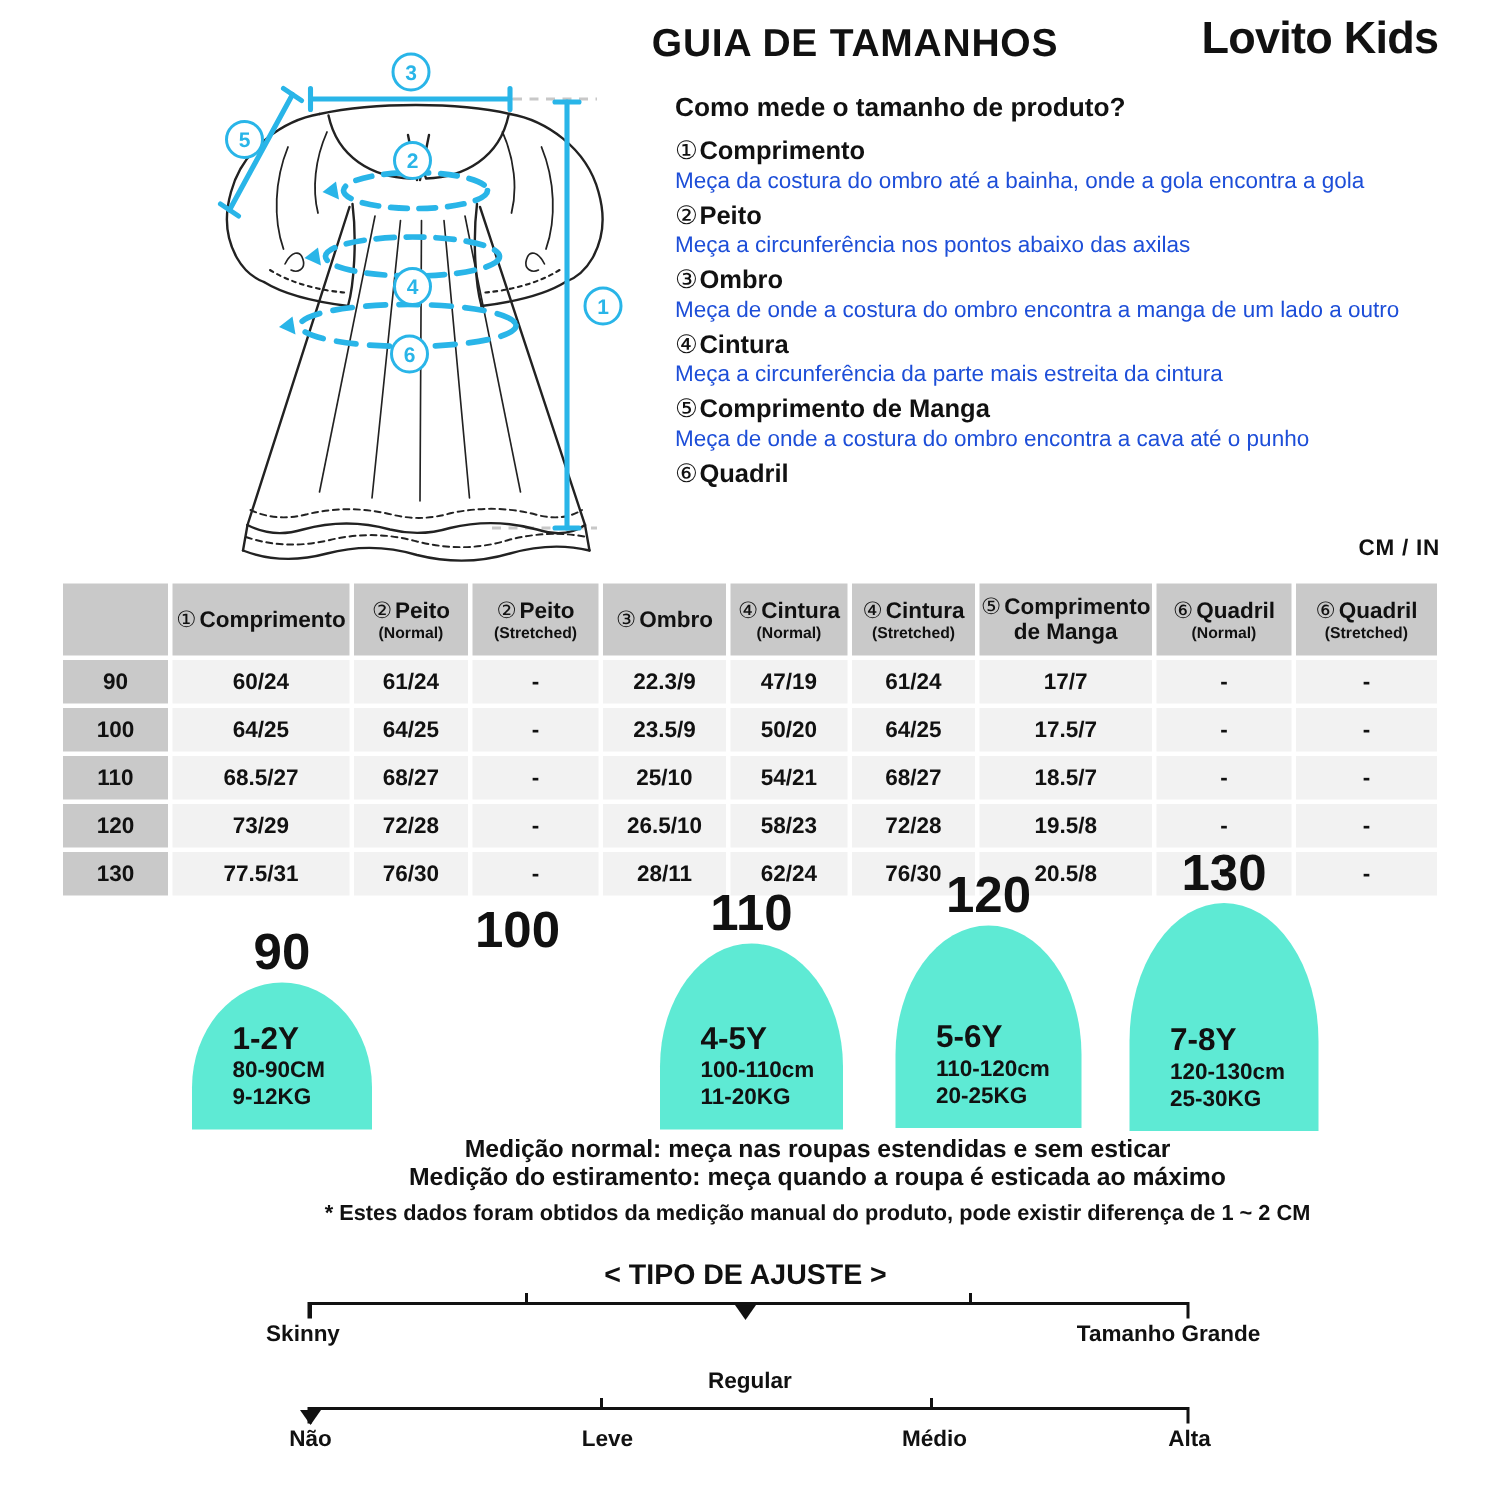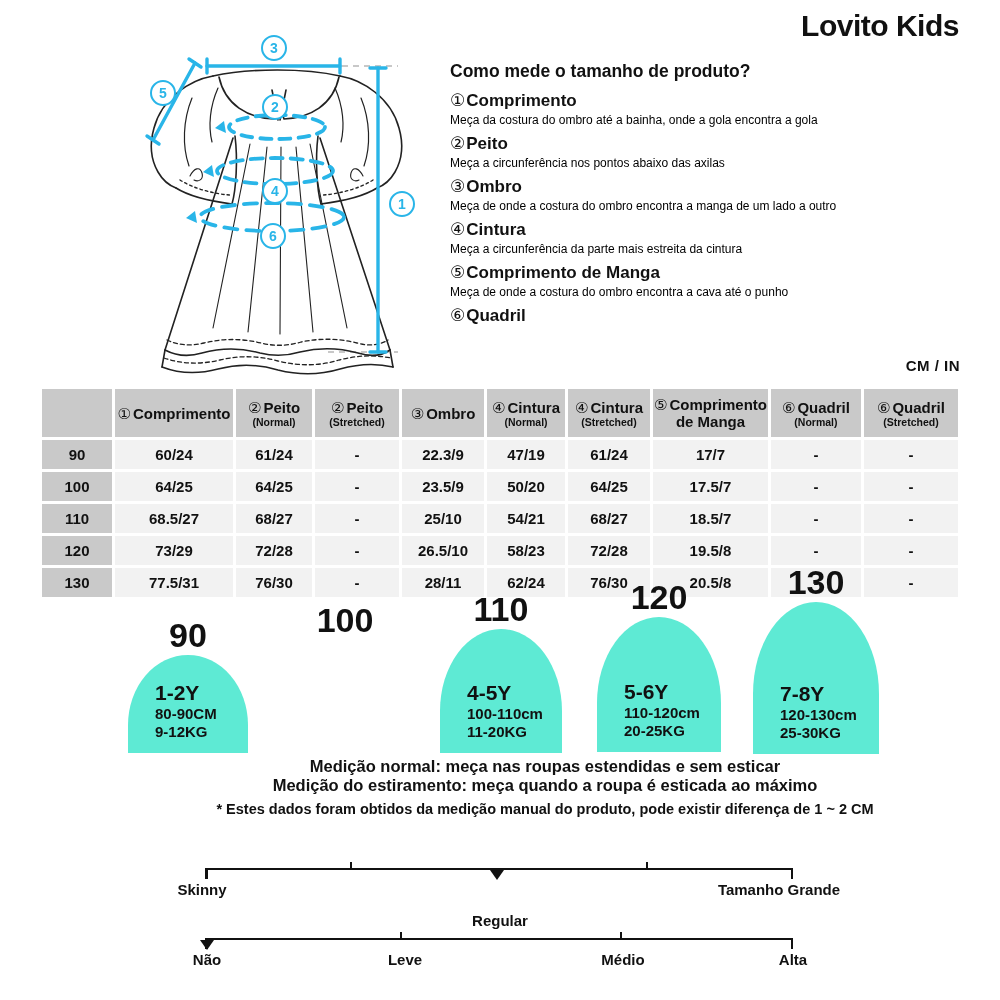--- a/index.html
+++ b/index.html
@@ -17,21 +17,21 @@
   #diagram svg{position:absolute;left:0;top:0;}
   .marker{position:absolute;width:22px;height:22px;border:2px solid #29b5e8;border-radius:50%;
           background:#fff;color:#29b5e8;font-size:14px;font-weight:700;text-align:center;
           line-height:22px;}
 
   
   #instructions{position:absolute;left:450px;top:61px;width:535px;}
   .howto{font-size:17.5px;font-weight:800;margin:0 0 8px 0;}
   .item-label{font-size:17px;font-weight:800;line-height:21px;}
   .item-label .cnum{font-weight:400;margin-right:1px;}
-  .item-desc{font-size:12px;color:#000000;line-height:19px;margin:0 0 3px 0;}
+  .item-desc{font-size:15px;color:#1d4ed8;line-height:19px;margin:0 0 3px 0;}
 
   .units{position:absolute;left:760px;top:357px;width:200px;text-align:right;
          font-size:15px;font-weight:800;letter-spacing:.5px;}
 
   
   #size-table{position:absolute;left:39px;top:386px;border-collapse:separate;border-spacing:3px;
               table-layout:fixed;}
   #size-table td{text-align:center;vertical-align:middle;font-weight:700;}
   #size-table .corner,#size-table .h,#size-table .s{background:#c9c9c9;}
   #size-table .d{background:#f2f2f2;font-size:15px;height:27px;}
@@ -64,20 +64,21 @@
   .tick{position:absolute;width:2px;height:8px;background:#111;}
   .tri{position:absolute;width:0;height:0;border-left:7px solid transparent;
        border-right:7px solid transparent;border-top:10px solid #111;}
   .scale-label{position:absolute;font-size:15px;font-weight:800;text-align:center;width:160px;}
 </style>
 </head>
 <body>
 
 <div id="page">
 
+  <div class="title">GUIA DE TAMANHOS</div>
   <div class="brand">Lovito Kids</div>
 
   <div id="diagram">
     <svg width="320" height="345" viewBox="0 0 320 345">
 
       <path d="M222 36 L278 36 M208 322 L278 322" stroke="#c8c8c8" stroke-width="2" stroke-dasharray="6 5" fill="none"></path>
 
       <g stroke="#222" stroke-width="1.6" fill="none" stroke-linecap="round" stroke-linejoin="round">
         <path d="M93 46 C130 38 185 38 220 46"></path>
 
@@ -321,20 +322,21 @@
         <div class="card-stat">120-130cm</div>
         <div class="card-stat">25-30KG</div>
       </div>
     </div>
   </div>
 
   <div class="note1">Medição normal: meça nas roupas estendidas e sem esticar</div>
   <div class="note2">Medição do estiramento: meça quando a roupa é esticada ao máximo</div>
   <div class="note3">* Estes dados foram obtidos da medição manual do produto, pode existir diferença de 1 ~ 2 CM</div>
 
+  <div class="scale-title" style="left:297px;top:840px">&lt; TIPO DE AJUSTE &gt;</div>
   <div class="scale-line" style="top:868px">
     <span class="endcap" style="left:0"></span>
     <span class="endcap" style="right:0"></span>
     <span class="tick" style="left:145px;top:-8px"></span>
     <span class="tick" style="left:441px;top:-8px"></span>
     <span class="tri" style="left:285px;top:0"></span>
   </div>
   <div class="scale-label" style="left:122px;top:881px">Skinny</div>
   <div class="scale-label" style="left:420px;top:912px">Regular</div>
   <div class="scale-label" style="left:699px;top:881px">Tamanho Grande</div>

